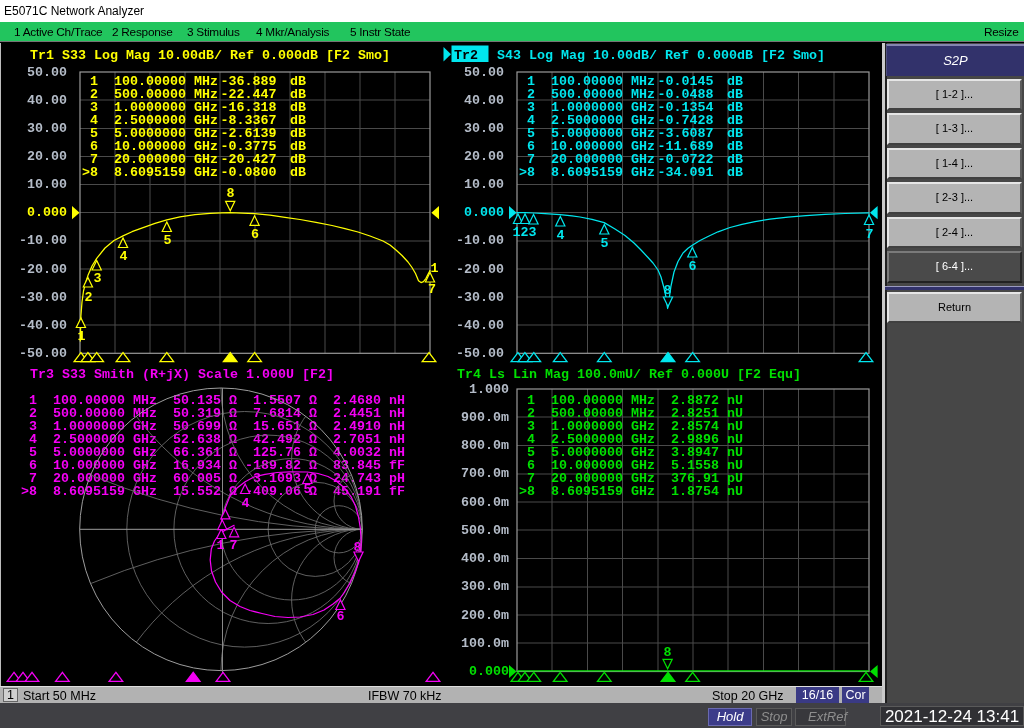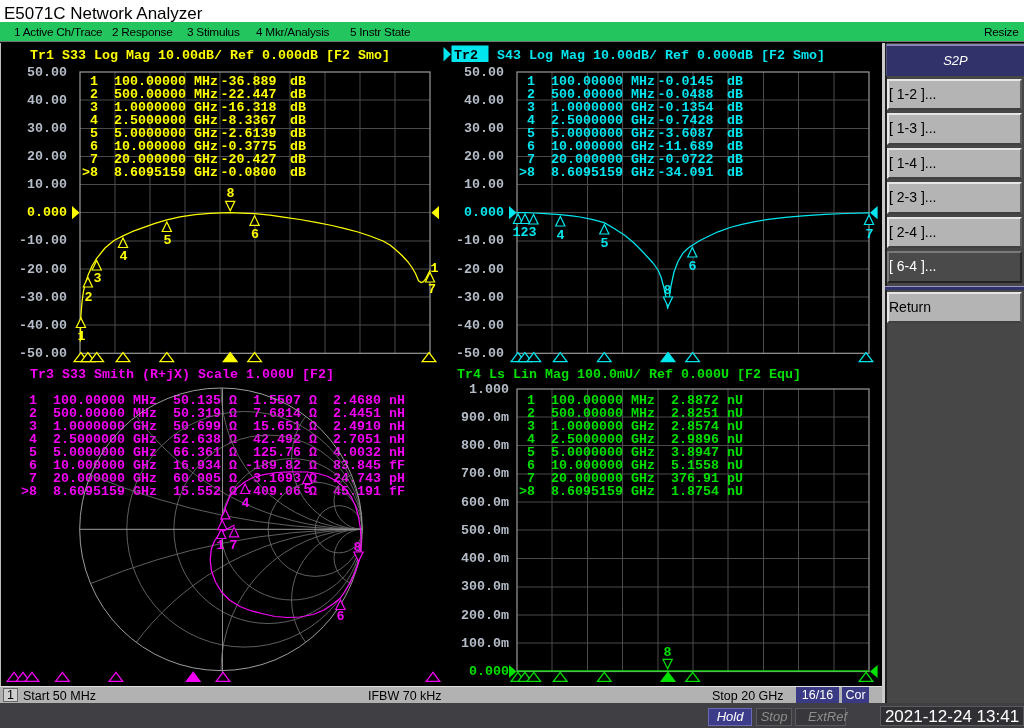--- a/index.html
+++ b/index.html
@@ -1,24 +1,24 @@
 <!DOCTYPE html>
 <html><head><meta charset="utf-8">
 <style>
 *{margin:0;padding:0;box-sizing:border-box;}
 body{width:1024px;height:728px;overflow:hidden;background:#000;font-family:"Liberation Sans",sans-serif;}
-#titlebar{position:absolute;left:0;top:0;width:1024px;height:22px;background:#fff;color:#000;font-size:17px;}
+#titlebar{position:absolute;left:0;top:0;width:1024px;height:22px;background:#fff;color:#000;font-size:12px;}
 #titlebar span{position:absolute;left:4px;top:4px;}
 #menubar{position:absolute;left:0;top:22px;width:1024px;height:19px;background:#22c55e;color:#000;font-size:11.8px;letter-spacing:-0.25px;}
 #menubar span{position:absolute;top:3px;}
 #menuline{position:absolute;left:0;top:41px;width:1024px;height:1px;background:#cdcdcd;border-bottom:1px solid #757575;}
 #plot{position:absolute;left:0;top:44px;width:882px;height:642px;background:#000;}
 #sidebar{position:absolute;left:885px;top:43px;width:139px;height:660px;background:#474747;border-left:2px solid #202020;}
 #sideedge{position:absolute;left:882px;top:43px;width:3px;height:660px;background:#cacaca;}
-.btn{position:absolute;left:0px;width:135px;height:31.5px;background:#b4b4b4;border-top:2px solid #e6e6e6;border-left:2px solid #e6e6e6;border-right:2px solid #5c5c5c;border-bottom:2px solid #404040;color:#000;font-size:14px;text-align:left;line-height:27px;}
+.btn{position:absolute;left:0px;width:135px;height:31.5px;background:#b4b4b4;border-top:2px solid #e6e6e6;border-left:2px solid #e6e6e6;border-right:2px solid #5c5c5c;border-bottom:2px solid #404040;color:#000;font-size:11px;text-align:center;line-height:27px;}
 #s2p{position:absolute;left:-1px;top:1px;width:138px;height:32px;background:#32326b;border-top:2px solid #8585b0;border-left:1px solid #50507f;color:#fff;font-size:13px;text-align:center;line-height:29px;font-style:italic;}
 .btndark{background:#4a4a4a;color:#fff;border-top-color:#7a7a7a;border-left-color:#7a7a7a;border-right-color:#2a2a2a;border-bottom-color:#222;}
 #bluesep{position:absolute;left:-2px;top:243px;width:141px;height:4px;background:#32326b;border-top:1px solid #9a9ac0;}
 #statusbar{position:absolute;left:0;top:686px;width:882px;height:17px;background:#b2b2b2;border-top:1px solid #dedede;color:#000;font-size:12.5px;}
 #bottombar{position:absolute;left:0;top:703px;width:1024px;height:25px;background:#404044;color:#fff;font-size:13px;}
 .bbox{position:absolute;top:4.5px;height:18px;text-align:center;background:#38383c;border:1px solid #5a5a5a;color:#8e8e8e;line-height:16px;font-style:italic;}
 svg{position:absolute;left:0;top:0;}
 svg text{font-family:"Liberation Mono",monospace;font-weight:bold;}
 </style></head>
 <body>

